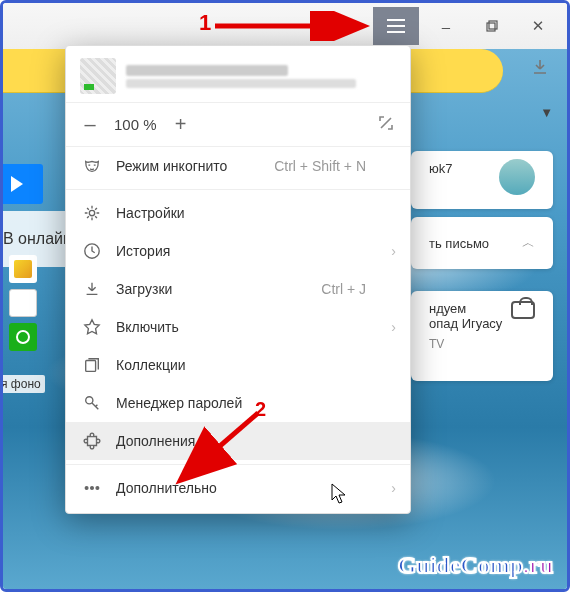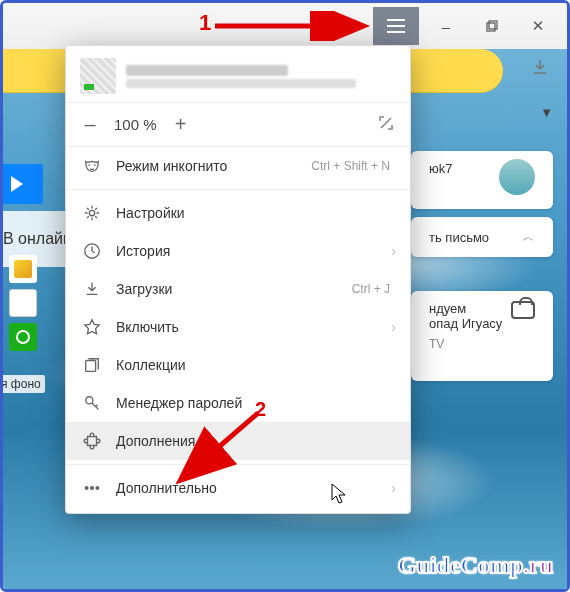--- a/index.html
+++ b/index.html
@@ -68,21 +68,21 @@
   .sq1{top:252px;background:#fff;}
   .sq1::after{content:"";position:absolute;inset:5px;background:linear-gradient(135deg,#f6d42a,#e59b1e);border-radius:2px;}
   .sq2{top:286px;background:#fff;border:1px solid #ccc;}
   .sq3{top:320px;background:#1aaf1a;}
   .sq3::after{content:"";position:absolute;inset:7px;border:2px solid #fff;border-radius:50%;}
   .fono{position:absolute;top:372px;left:-6px;font-size:12px;color:#333;background:rgba(255,255,255,.85);padding:2px 4px;border-radius:2px;}
   
   .card{position:absolute;right:14px;background:#fff;border-radius:6px;box-shadow:0 1px 4px rgba(0,0,0,.15);padding:10px 18px;font-size:13px;color:#333;}
   .card1{top:148px;width:142px;height:58px;}
   .avatar{width:36px;height:36px;border-radius:50%;background:linear-gradient(#9cc,#5ab);float:right;margin-top:-2px;}
-  .card2{top:214px;width:142px;height:40px;display:flex;align-items:center;justify-content:space-between;}
+  .card2{top:214px;width:142px;height:52px;display:flex;align-items:center;justify-content:space-between;}
   .chev{color:#888;}
   .card3{top:288px;width:142px;height:90px;}
   .tvicon{float:right;width:24px;height:18px;border:2px solid #555;border-radius:4px;position:relative;}
   .tvicon::before{content:"";position:absolute;top:-6px;left:6px;width:10px;height:6px;border:2px solid #555;border-bottom:none;border-radius:6px 6px 0 0;}
   
   .menu {
     position:absolute; top:42px; left:62px; width:346px;
     background:#fff; border-radius:4px;
     box-shadow:0 8px 32px rgba(0,0,0,.35);
     border:1px solid #ddd;
@@ -107,21 +107,21 @@
   .zoomctrl .zbtn{font-size:20px;color:#666;width:16px;text-align:center;cursor:pointer;}
   .expand{color:#888;}
   .mitem{
     display:flex;align-items:center;gap:14px;
     padding:9px 16px;font-size:14px;color:#333;
     position:relative;
   }
   .mitem.highlighted{background:#eeeeee;}
   .mitem .ico{width:20px;height:20px;flex-shrink:0;display:flex;align-items:center;justify-content:center;color:#666;}
   .mitem .ico svg{width:18px;height:18px;stroke:#666;fill:none;stroke-width:1.5;}
-  .mitem .shortcut{position:absolute;right:20px;font-size:12px;color:#999;}
+  .mitem .shortcut{position:absolute;right:44px;font-size:14px;color:#999;}
   .mitem .arrow{position:absolute;right:14px;color:#bbb;font-size:14px;}
   .sep{height:1px;background:#eee;margin:4px 0;}
   
   .anno1{position:absolute;top:7px;left:196px;color:#e10000;font-weight:bold;font-size:22px;z-index:100;}
   .arrow1{position:absolute;top:8px;left:212px;z-index:100;}
   .anno2{position:absolute;top:395px;left:252px;color:#e10000;font-weight:bold;font-size:20px;z-index:100;}
   .arrow2{position:absolute;top:405px;left:170px;z-index:100;}
   .cursor{position:absolute;top:480px;left:328px;z-index:100;}
   .watermark{
     position:absolute;bottom:10px;right:14px;

